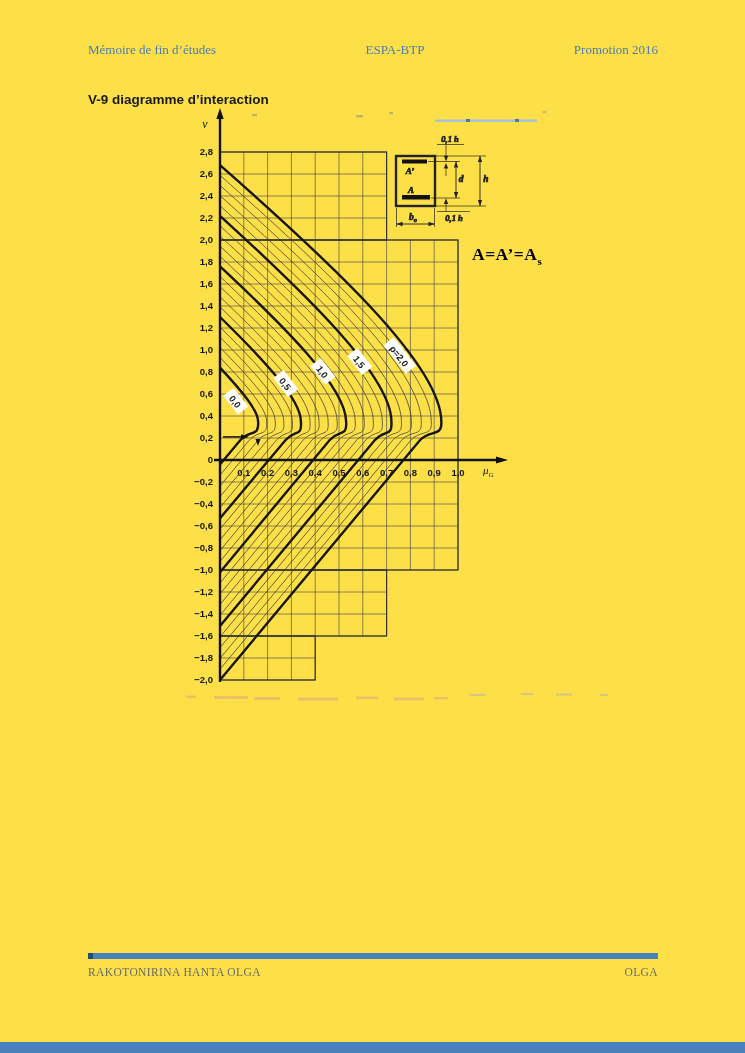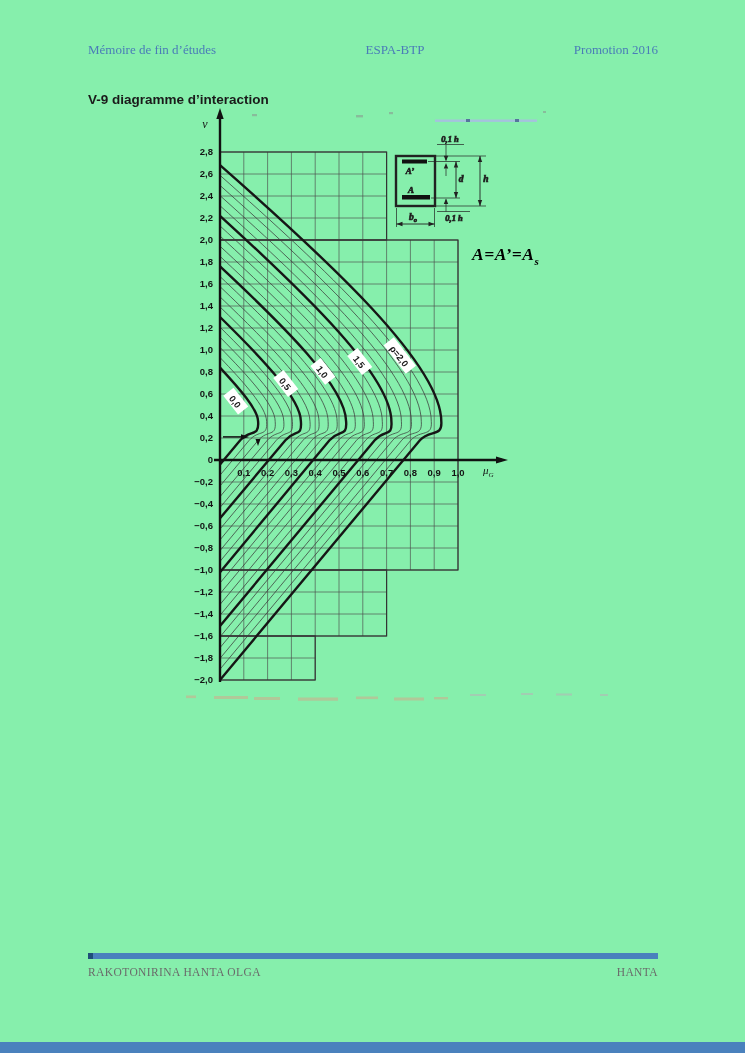--- a/index.html
+++ b/index.html
@@ -1,29 +1,29 @@
 <!DOCTYPE html>
 <html><head>
 <meta charset="utf-8">
 <style>
   html,body{margin:0;padding:0;background:#e9e9e9;}
-  .page{position:relative;width:745px;height:1053px;background:#86efac;overflow:hidden;
+  .page{position:relative;width:745px;height:1053px;background:#fde047;overflow:hidden;
         font-family:"Liberation Serif",serif;}
   
   .header-row{position:absolute;left:88px;top:42px;width:570px;display:flex;
               justify-content:space-between;font-size:13px;}
   .header-row span{white-space:nowrap;}
   
   .section-title{position:absolute;left:88px;top:92px;font-family:"Liberation Sans",sans-serif;
                  font-size:13.5px;color:#1a1a1a;font-weight:bold;}
   
   .fig-layer{position:absolute;left:0;top:0;width:745px;height:1053px;}
   
   .steel-eq{position:absolute;left:472px;top:244px;font-family:"Liberation Serif",serif;
-            font-weight:bold;font-size:17.5px;color:#000;letter-spacing:.5px;font-style:italic;}
+            font-weight:bold;font-size:17.5px;color:#000;letter-spacing:.5px;}
   .steel-eq sub{font-size:11px;}
   
   .footer-bar{position:absolute;left:88px;top:953px;width:570px;height:6px;}
   .footer-bar .cap{position:absolute;left:0;top:0;width:5px;height:6px;}
   .footer-row{position:absolute;left:88px;top:966px;width:570px;display:flex;
               justify-content:space-between;font-size:11.5px;letter-spacing:.4px;}
   .page-bottom-border{position:absolute;left:0;bottom:0;width:745px;height:11px;}
 </style>
 </head>
 <body>
@@ -270,17 +270,17 @@
       </g>
     </svg>
 
   <div class="steel-eq"><span>A=A’=A</span><sub>s</sub></div>
 
   <div class="footer-bar" id="footer-bar" style="background: rgb(74, 129, 189);">
     <div class="cap" id="footer-bar-cap" style="background: rgb(31, 78, 121);"></div>
   </div>
   <div class="footer-row" id="footer-row" style="color: rgb(106, 106, 106); gap: 28px;">
     <span>RAKOTONIRINA HANTA OLGA</span>
-    <span>HANTA</span>
+    <span>OLGA</span>
   </div>
   <div class="page-bottom-border" id="page-bottom-border" style="background: rgb(74, 129, 189);"></div>
 
 </div>
 
 </body></html>

